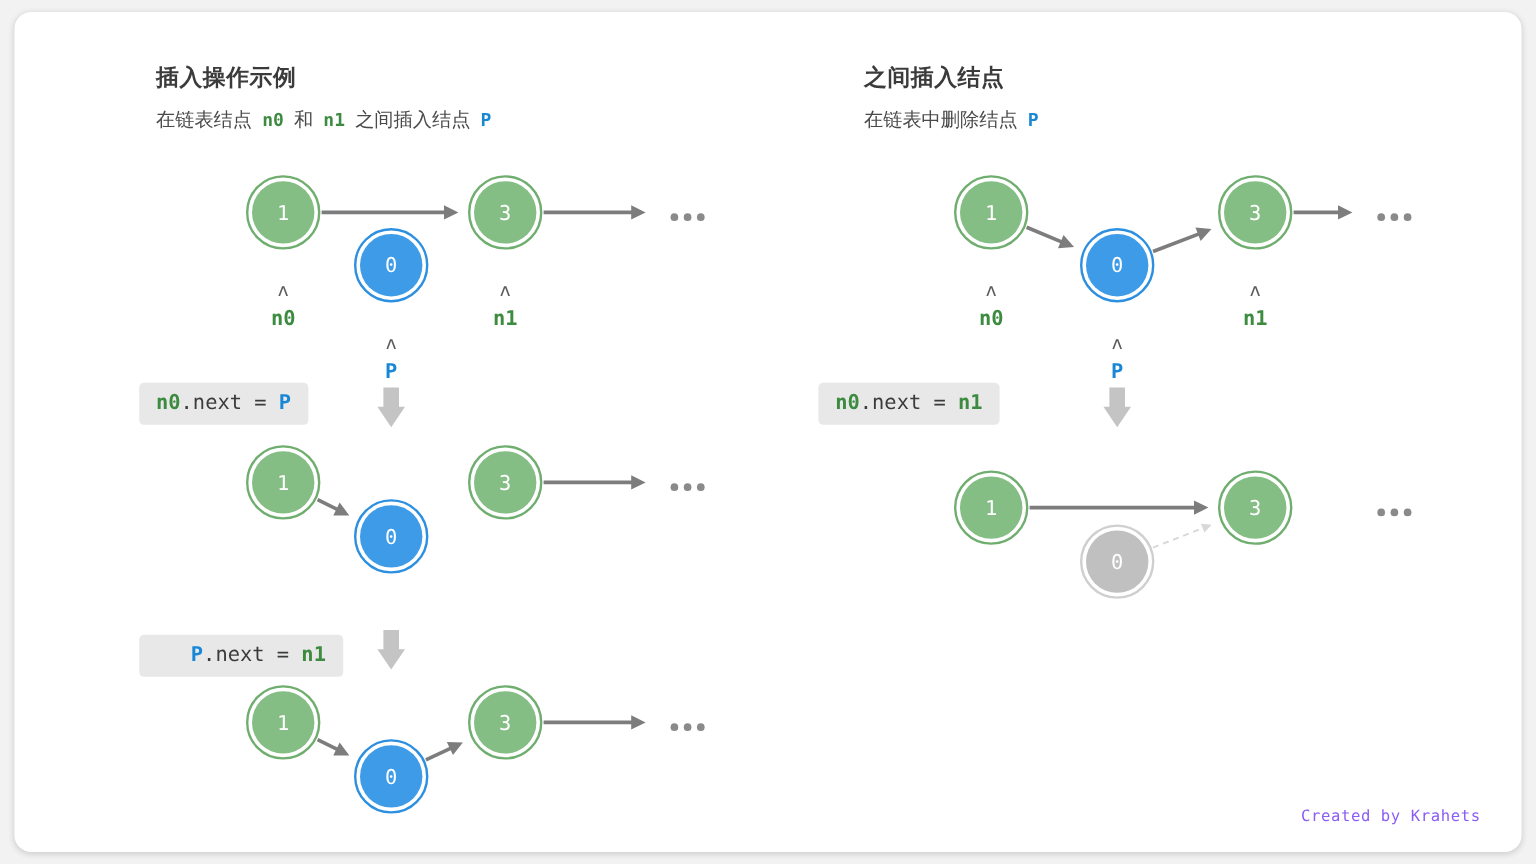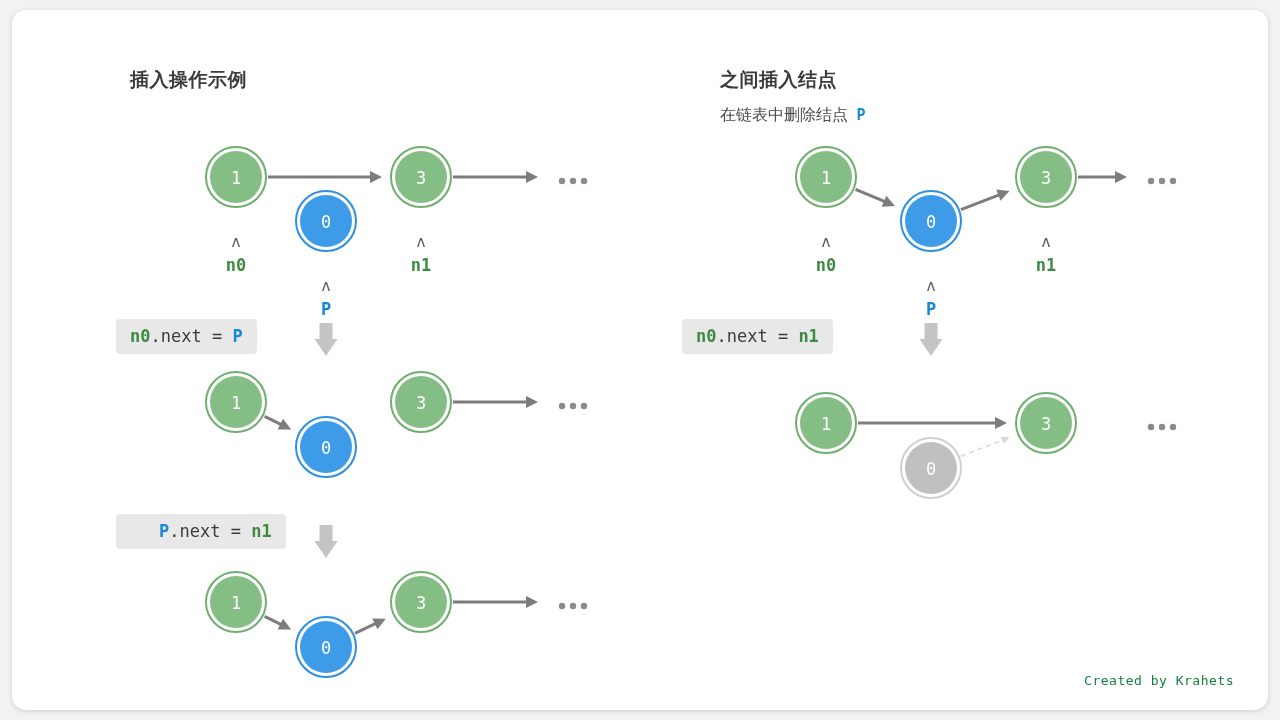--- a/index.html
+++ b/index.html
@@ -10,21 +10,21 @@
     overflow:hidden;
   }
   #card{
     position:absolute;left:12px;top:10px;
     width:1256px;height:700px;
     background:#ffffff;
     border-radius:14px;
     box-shadow:0 1px 5px rgba(0,0,0,0.16);
     overflow:hidden;
   }
-  .panel{position:absolute;top:15px;height:585px;}
+  .panel{position:absolute;top:0;height:585px;}
   #panel-insert{left:0;width:628px;}
   #panel-delete{left:590px;width:666px;}
 
   .panel-title{
     position:absolute;left:118px;top:42px;
     font-size:19px;font-weight:bold;color:#3b3b3b;
     letter-spacing:.5px;white-space:nowrap;
   }
   .panel-subtitle{
     position:absolute;left:118px;top:80px;
@@ -41,21 +41,21 @@
     position:absolute;
     background:#e8e8e8;border-radius:4px;
     padding:7px 14px 8px 14px;
     font-family:"DejaVu Sans Mono","Liberation Mono",monospace;
     font-size:17px;color:#3b3b3b;white-space:nowrap;
   }
   .code-box b{font-weight:bold;}
   .credit{
     position:absolute;right:34px;bottom:22px;
     font-family:"DejaVu Sans Mono","Liberation Mono",monospace;
-    font-size:13px;color:#15803d;letter-spacing:.5px;
+    font-size:13px;color:#8b5cf6;letter-spacing:.5px;
   }
   svg{position:absolute;left:0;top:0;overflow:visible;}
   .node-val{
     font-family:"DejaVu Sans Mono","Liberation Mono",monospace;
     font-size:17px;fill:#ffffff;text-anchor:middle;dominant-baseline:central;
   }
   .ptr-label{
     font-family:"DejaVu Sans Mono","Liberation Mono",monospace;
     font-size:17px;font-weight:bold;text-anchor:middle;
   }
@@ -64,20 +64,21 @@
     font-size:15px;fill:#5a5a5a;text-anchor:middle;
   }
 </style>
 </head>
 <body>
 
 <div id="card">
 
   <div class="panel" id="panel-insert">
     <div class="panel-title">插入操作示例</div>
+    <div class="panel-subtitle"><span>在链表结点</span> <span class="mono g">n0</span> <span>和</span> <span class="mono g">n1</span> <span>之间插入结点</span> <span class="mono b">P</span> </div>
   </div>
 
   <div class="panel" id="panel-delete">
     <div class="panel-title">之间插入结点</div>
     <div class="panel-subtitle"><span>在链表中删除结点</span> <span class="mono b">P</span> </div>
   </div>
 
   <svg id="diagram" width="1256" height="700">
       <g>
         <line x1="256" y1="167" x2="363" y2="167" stroke="#7d7d7d" stroke-width="3" stroke-linecap="butt"></line>
@@ -225,18 +226,18 @@
           <circle cx="1139" cy="417" r="3.2" fill="#8a8a8a"></circle>
           <circle cx="1150" cy="417" r="3.2" fill="#8a8a8a"></circle>
           <circle cx="1161" cy="417" r="3.2" fill="#8a8a8a"></circle>
         </g>
         <polygon points="912.5,313 925.5,313 925.5,329 930.5,329 919,346 907.5,329 912.5,329" fill="#c4c4c4"></polygon>
       </g>
     </svg>
 
   <div id="code-layer">
       <div class="code-box" style="left: 104px; top: 309px;"><b style="color: rgb(61, 139, 64);">n0</b><span>.next = </span><b style="color: rgb(23, 135, 214);">P</b></div>
-      <div class="code-box" style="left: 104px; top: 504px; padding-left: 43px;"><b style="color: rgb(23, 135, 214);">P</b><span>.next = </span><b style="color: rgb(61, 139, 64);">n1</b></div>
+      <div class="code-box" style="left: 104px; top: 519px; padding-left: 43px;"><b style="color: rgb(23, 135, 214);">P</b><span>.next = </span><b style="color: rgb(61, 139, 64);">n1</b></div>
       <div class="code-box" style="left: 670px; top: 309px;"><b style="color: rgb(61, 139, 64);">n0</b><span>.next = </span><b style="color: rgb(61, 139, 64);">n1</b></div>
     </div>
 
   <div class="credit">Created by Krahets</div>
 </div>
 
 </body></html>

